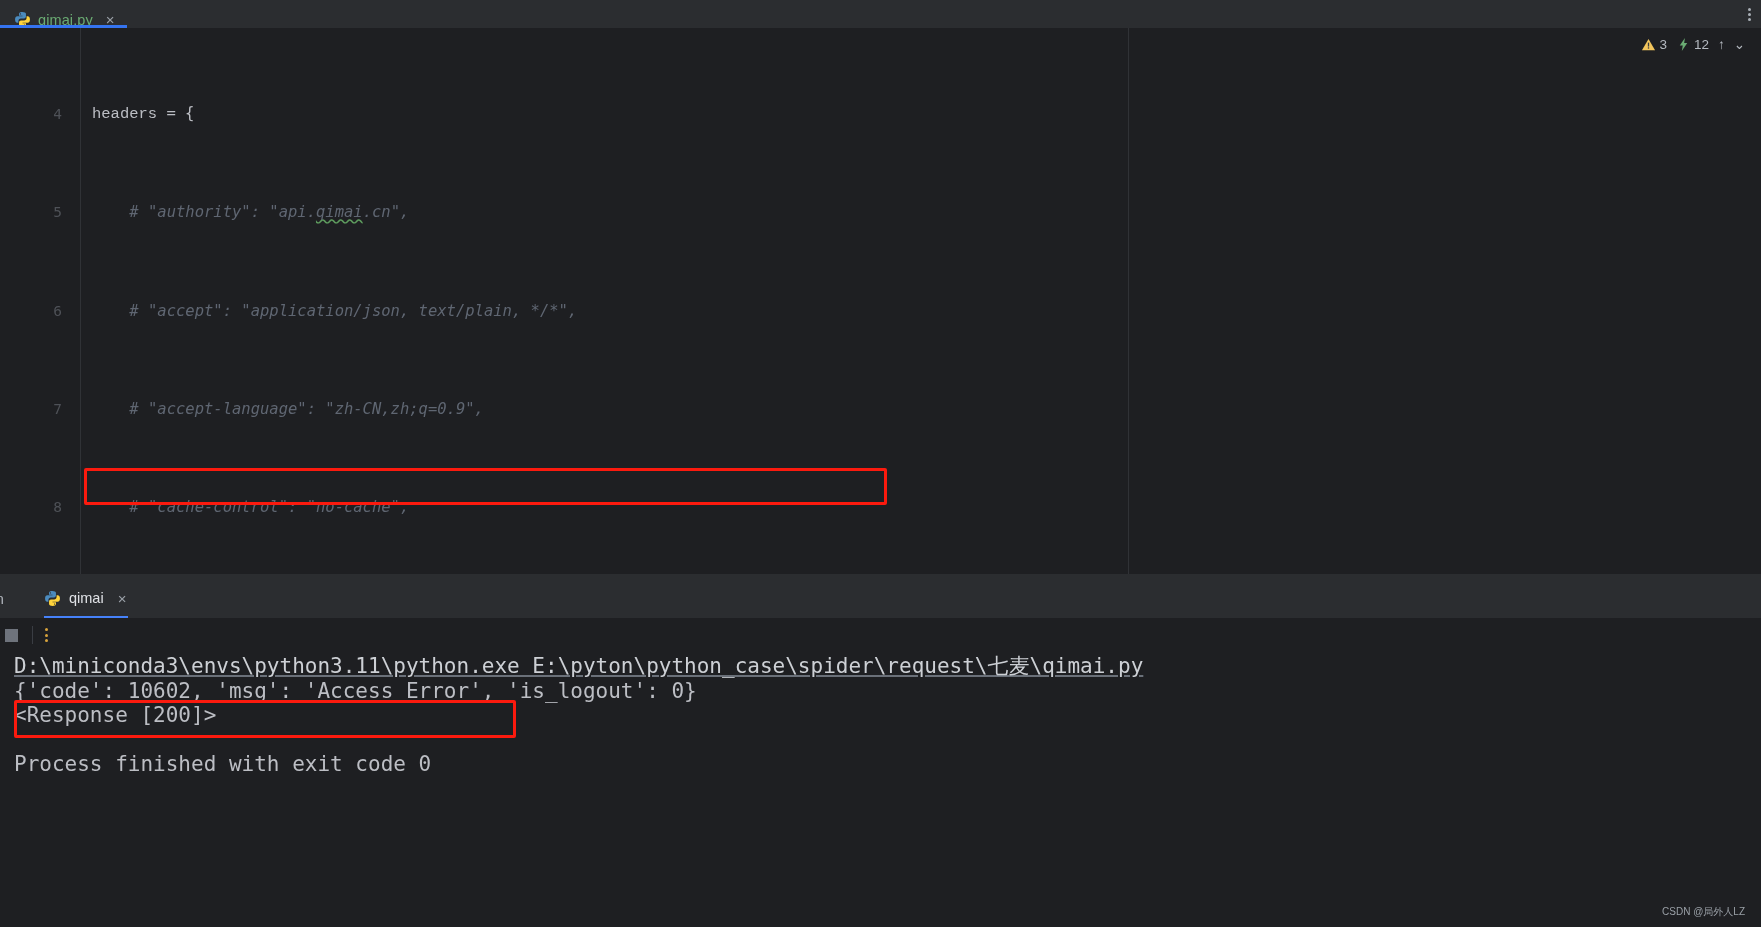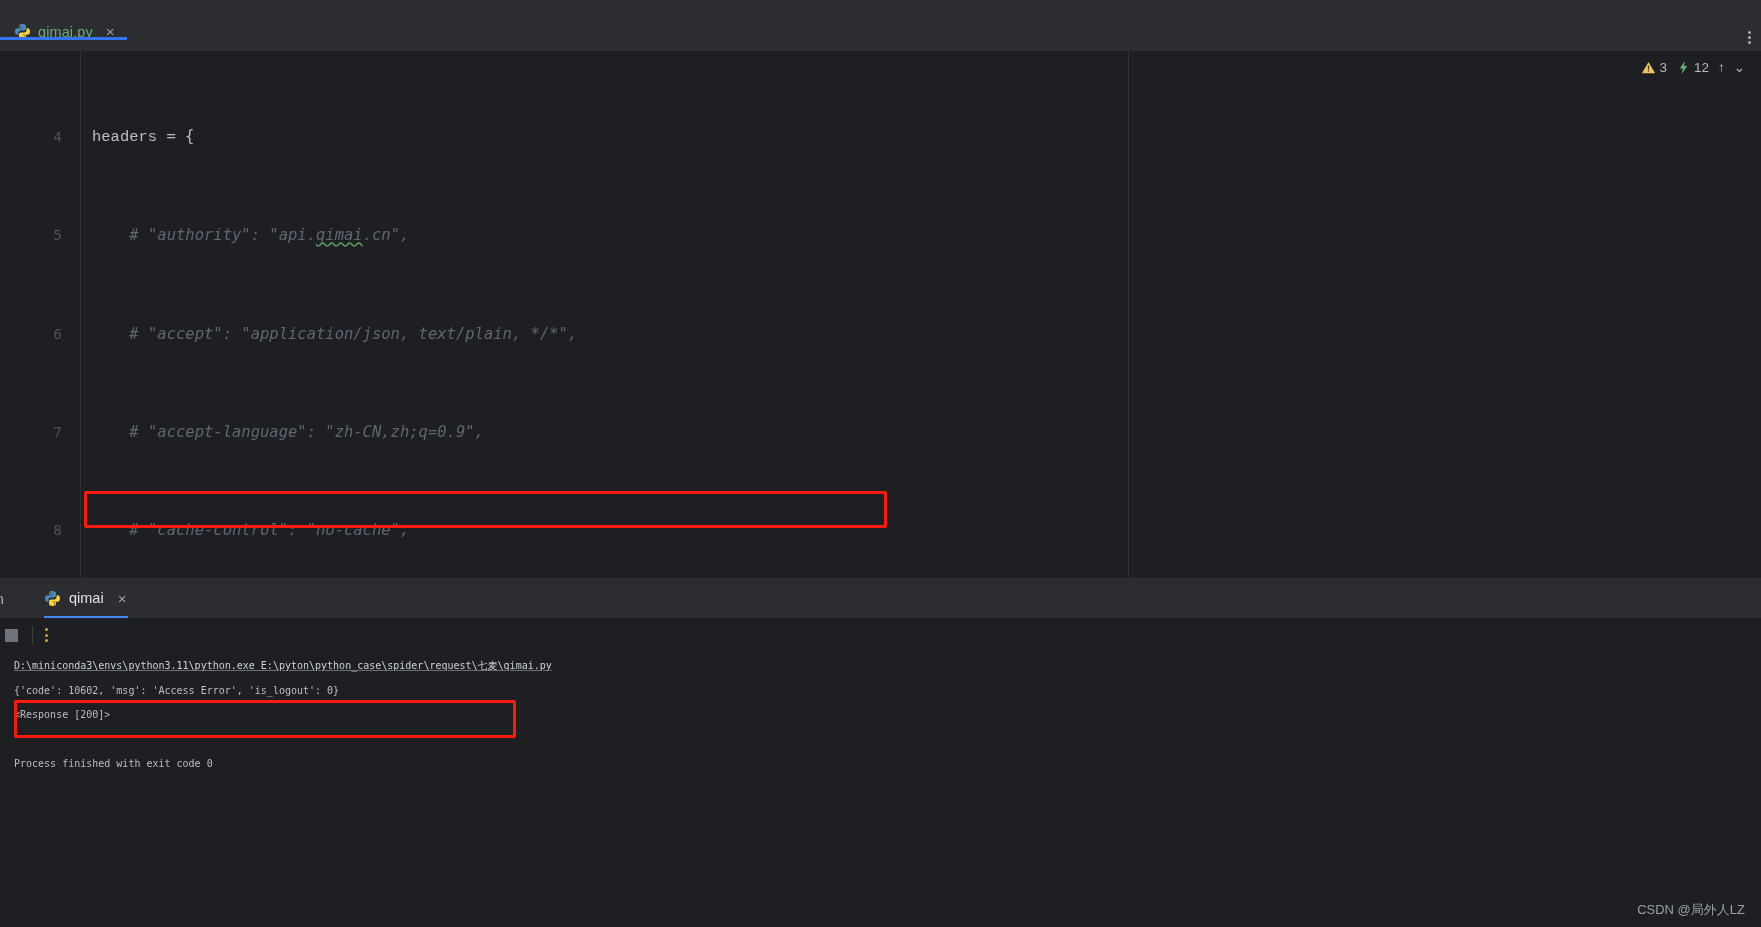--- a/index.html
+++ b/index.html
@@ -9,23 +9,22 @@
     font-family: "DejaVu Sans Mono", monospace;
     overflow: hidden;
   }
   body { position: relative; }
 
   
   .tabbar {
     height: 28px;
     background: #2b2d30;
     display: flex;
-    align-items: flex-start;
+    align-items: flex-end;
     position: relative;
-    margin-top: 23px;
   }
   .tab {
     display: flex; align-items: center; gap: 7px;
     padding: 0 12px 0 14px;
     position: relative;
     cursor: pointer;
   }
   .tab-underline {
     position: absolute; left: 0; right: 0; bottom: 0;
     height: 3px; background: #3574f0;
@@ -109,29 +108,29 @@
   .run-underline { position: absolute; left: 4px; right: 6px; bottom: 0; height: 2px; background: #4682fa; }
 
   .run-toolbar { height: 34px; display: flex; align-items: center; gap: 0; background: #1e1f22; }
   .stop-sq { width: 13px; height: 13px; background: #6e737c; margin-left: 5px; }
   .tb-div { width: 1px; height: 18px; background: #3a3d43; margin: 0 12px 0 14px; }
   .dots-v { display: flex; flex-direction: column; gap: 2.5px; }
   .dots-v i { width: 3px; height: 3px; background: #d8a33c; border-radius: 50%; display: block; }
 
   .console {
     padding: 2px 4px 0 14px;
-    font-size: 10px; line-height: 24.6px; white-space: pre; color: #bcbec4;
+    font-size: 21px; line-height: 24.6px; white-space: pre; color: #bcbec4;
   }
   .c-path { color: #cdd0d5; text-decoration: underline; text-decoration-color: #6a7079; }
   .c-out  { color: #bcbec4; }
 
   .watermark {
     position: absolute; right: 16px; bottom: 8px;
     font-family: "Liberation Sans", sans-serif;
-    font-size: 13px; color: #9aa0a7;
+    font-size: 10px; color: #9aa0a7;
   }
 </style>
 </head>
 <body>
 
 <div class="tabbar">
   <div class="tab">
     <svg class="py-icon" viewBox="0 0 32 32">
       <path fill="#4b8bbe" d="M15.6 2c-3.4 0-6.2 1.2-6.2 3.6v3.2h6.6v1H6.2C3.9 9.8 2 11.6 2 16s1.9 6.2 4.2 6.2h2.1v-3.6c0-2.5 2.1-4.6 4.6-4.6h6c2 0 3.6-1.6 3.6-3.6V5.6C22.5 3.3 19.7 2 15.6 2zm-3.5 2.2c.7 0 1.2.6 1.2 1.3s-.5 1.2-1.2 1.2-1.2-.6-1.2-1.2.5-1.3 1.2-1.3z"></path>
       <path fill="#ffd43b" d="M16.4 30c3.4 0 6.2-1.2 6.2-3.6v-3.2H16v-1h9.8c2.3 0 4.2-1.8 4.2-6.2s-1.9-6.2-4.2-6.2h-2.1v3.6c0 2.5-2.1 4.6-4.6 4.6h-6c-2 0-3.6 1.6-3.6 3.6v4.8C9.5 28.7 12.3 30 16.4 30zm3.5-2.2c-.7 0-1.2-.6-1.2-1.3s.5-1.2 1.2-1.2 1.2.6 1.2 1.2-.5 1.3-1.2 1.3z"></path>

